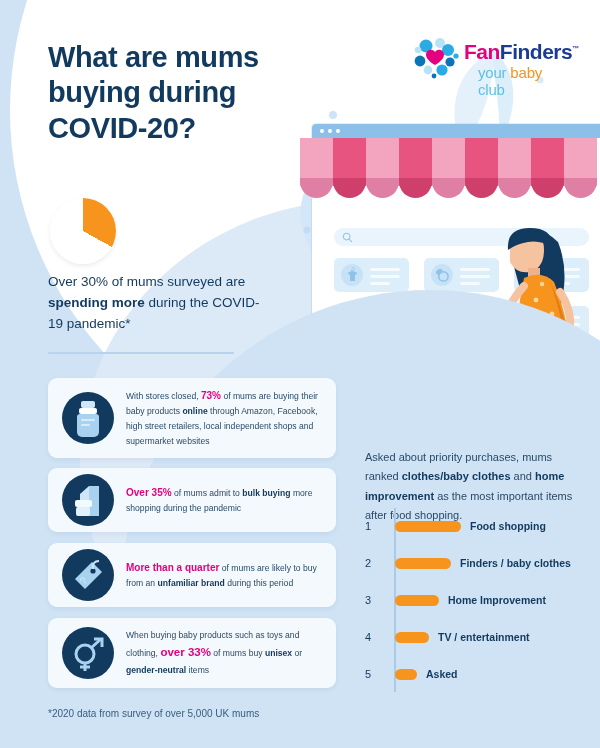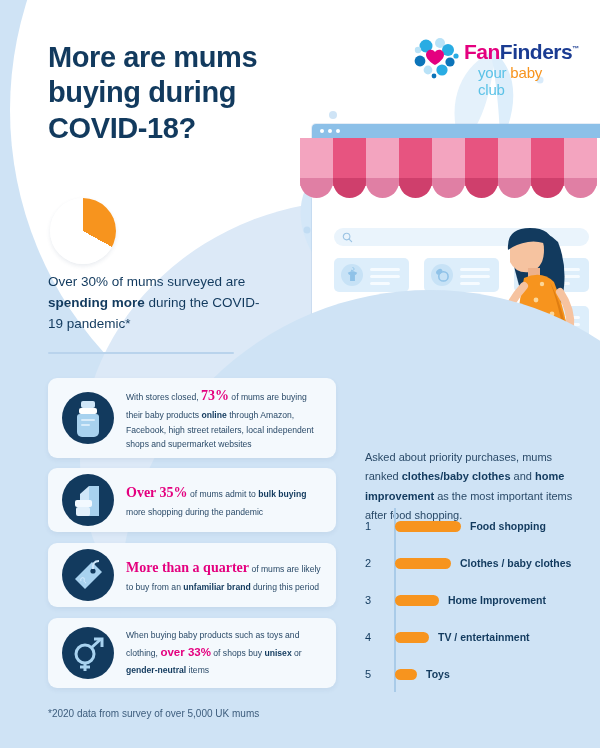--- a/index.html
+++ b/index.html
@@ -69,21 +69,21 @@
     box-shadow:0 2px 5px rgba(40,70,110,.07);
     display:flex; align-items:center; padding:10px 14px;
   }
   .card-icon{
     width:52px; height:52px; border-radius:50%;
     background:#123a5e; flex:0 0 52px; position:relative;
     margin-right:12px;
   }
   .card-text{ font-size:8.6px; line-height:1.72; color:#2a4a68; }
   .card-text b{ color:#123a5e; font-weight:bold; }
-  .hl{ color:#e4007f; font-weight:bold; font-size:14px;font-family:Liberation Serif, serif; }
+  .hl{ color:#e4007f; font-weight:bold; font-size:10px; }
   .hl-sm{ color:#e4007f; font-weight:bold; font-size:11.5px; }
 
   
   .rank-intro{
     position:absolute; left:365px; top:448px; width:218px;
     font-size:11px; line-height:1.75; color:#2a4a68;
   }
   .rank-intro b{ color:#123a5e; font-weight:bold; }
   .chart{
     position:absolute; left:365px; top:508px; width:220px; height:184px;
@@ -282,23 +282,23 @@
     <path d="M46 150 q22 10 48 4 l0 8 q-26 8 -50 0 Z" fill="#123a5e" opacity=".85"></path>
 
     <path d="M54 160 l0 40" stroke="#f6c3a0" stroke-width="8" stroke-linecap="round"></path>
     <path d="M80 162 l0 38" stroke="#f6c3a0" stroke-width="8" stroke-linecap="round"></path>
   </svg>
 
   <div style="position:absolute; left:330px; top:400px; width:290px; height:14px; background:#8cc0e8; border-radius:2px;"></div>
   <div style="position:absolute; left:120px; top:290px; width:620px; height:620px; border-radius:50%; background:#cfe3f5;"></div>
 
   <div class="headline">
-    <div>More are mums</div>
+    <div>What are mums</div>
     <div>buying during</div>
-    <div>COVID-18?</div>
+    <div>COVID-20?</div>
   </div>
 
   <div class="logo">
     <svg width="48" height="44" style="position:absolute;left:0;top:0;">
       <circle cx="14" cy="10" r="6.5" fill="#29ace3"></circle>
       <circle cx="28" cy="7" r="5" fill="#b9e2f7"></circle>
       <circle cx="36" cy="14" r="6" fill="#29ace3"></circle>
       <circle cx="38" cy="26" r="4.6" fill="#0c74b9"></circle>
       <circle cx="30" cy="34" r="5.6" fill="#29ace3"></circle>
       <circle cx="16" cy="34" r="4.4" fill="#b9e2f7"></circle>
@@ -371,53 +371,53 @@
     <div class="card-icon">
       <svg width="52" height="52" viewBox="0 0 52 52">
         <circle cx="23" cy="27" r="9" fill="none" stroke="#a8d2ef" stroke-width="3"></circle>
         <line x1="23" y1="36" x2="23" y2="44" stroke="#a8d2ef" stroke-width="3"></line>
         <line x1="18" y1="40" x2="28" y2="40" stroke="#a8d2ef" stroke-width="3"></line>
         <line x1="29" y1="21" x2="39" y2="12" stroke="#a8d2ef" stroke-width="3"></line>
         <path d="M32 12 l8 0 l0 8" fill="none" stroke="#a8d2ef" stroke-width="3"></path>
       </svg>
     </div>
     <div class="card-text">
-      <span>When buying baby products such as toys and clothing, </span><span class="hl-sm">over 33%</span><span> of shops buy </span><b>unisex</b><span> or </span><b>gender-neutral</b><span> items</span>
+      <span>When buying baby products such as toys and clothing, </span><span class="hl-sm">over 33%</span><span> of mums buy </span><b>unisex</b><span> or </span><b>gender-neutral</b><span> items</span>
     </div>
   </div>
 
   <div class="rank-intro">
     <span>Asked about priority purchases, mums ranked </span><b>clothes/baby clothes</b><span> and </span><b>home improvement</b><span> as the most important items after food shopping.</span>
   </div>
 
   <div class="chart">
     <div class="axis" style="background: rgb(169, 203, 232);"></div>
 
     <div class="row" style="top:8px;">
       <span class="rank-num">1</span>
       <span class="bar" id="bar0" style="width: 66px; background: rgb(247, 148, 30);"></span>
       <span class="bar-label">Food shopping</span>
     </div>
     <div class="row" style="top:45px;">
       <span class="rank-num">2</span>
       <span class="bar" id="bar1" style="width: 56px; background: rgb(247, 148, 30);"></span>
-      <span class="bar-label">Clothes / baby clothes</span>
+      <span class="bar-label">Finders / baby clothes</span>
     </div>
     <div class="row" style="top:82px;">
       <span class="rank-num">3</span>
       <span class="bar" id="bar2" style="width: 44px; background: rgb(247, 148, 30);"></span>
       <span class="bar-label">Home Improvement</span>
     </div>
     <div class="row" style="top:119px;">
       <span class="rank-num">4</span>
       <span class="bar" id="bar3" style="width: 34px; background: rgb(247, 148, 30);"></span>
       <span class="bar-label">TV / entertainment</span>
     </div>
     <div class="row" style="top:156px;">
       <span class="rank-num">5</span>
       <span class="bar" id="bar4" style="width: 22px; background: rgb(247, 148, 30);"></span>
-      <span class="bar-label">Toys</span>
+      <span class="bar-label">Asked</span>
     </div>
   </div>
 
   <div class="footnote">*2020 data from survey of over 5,000 UK mums</div>
 
 </div>
 
 </body></html>

